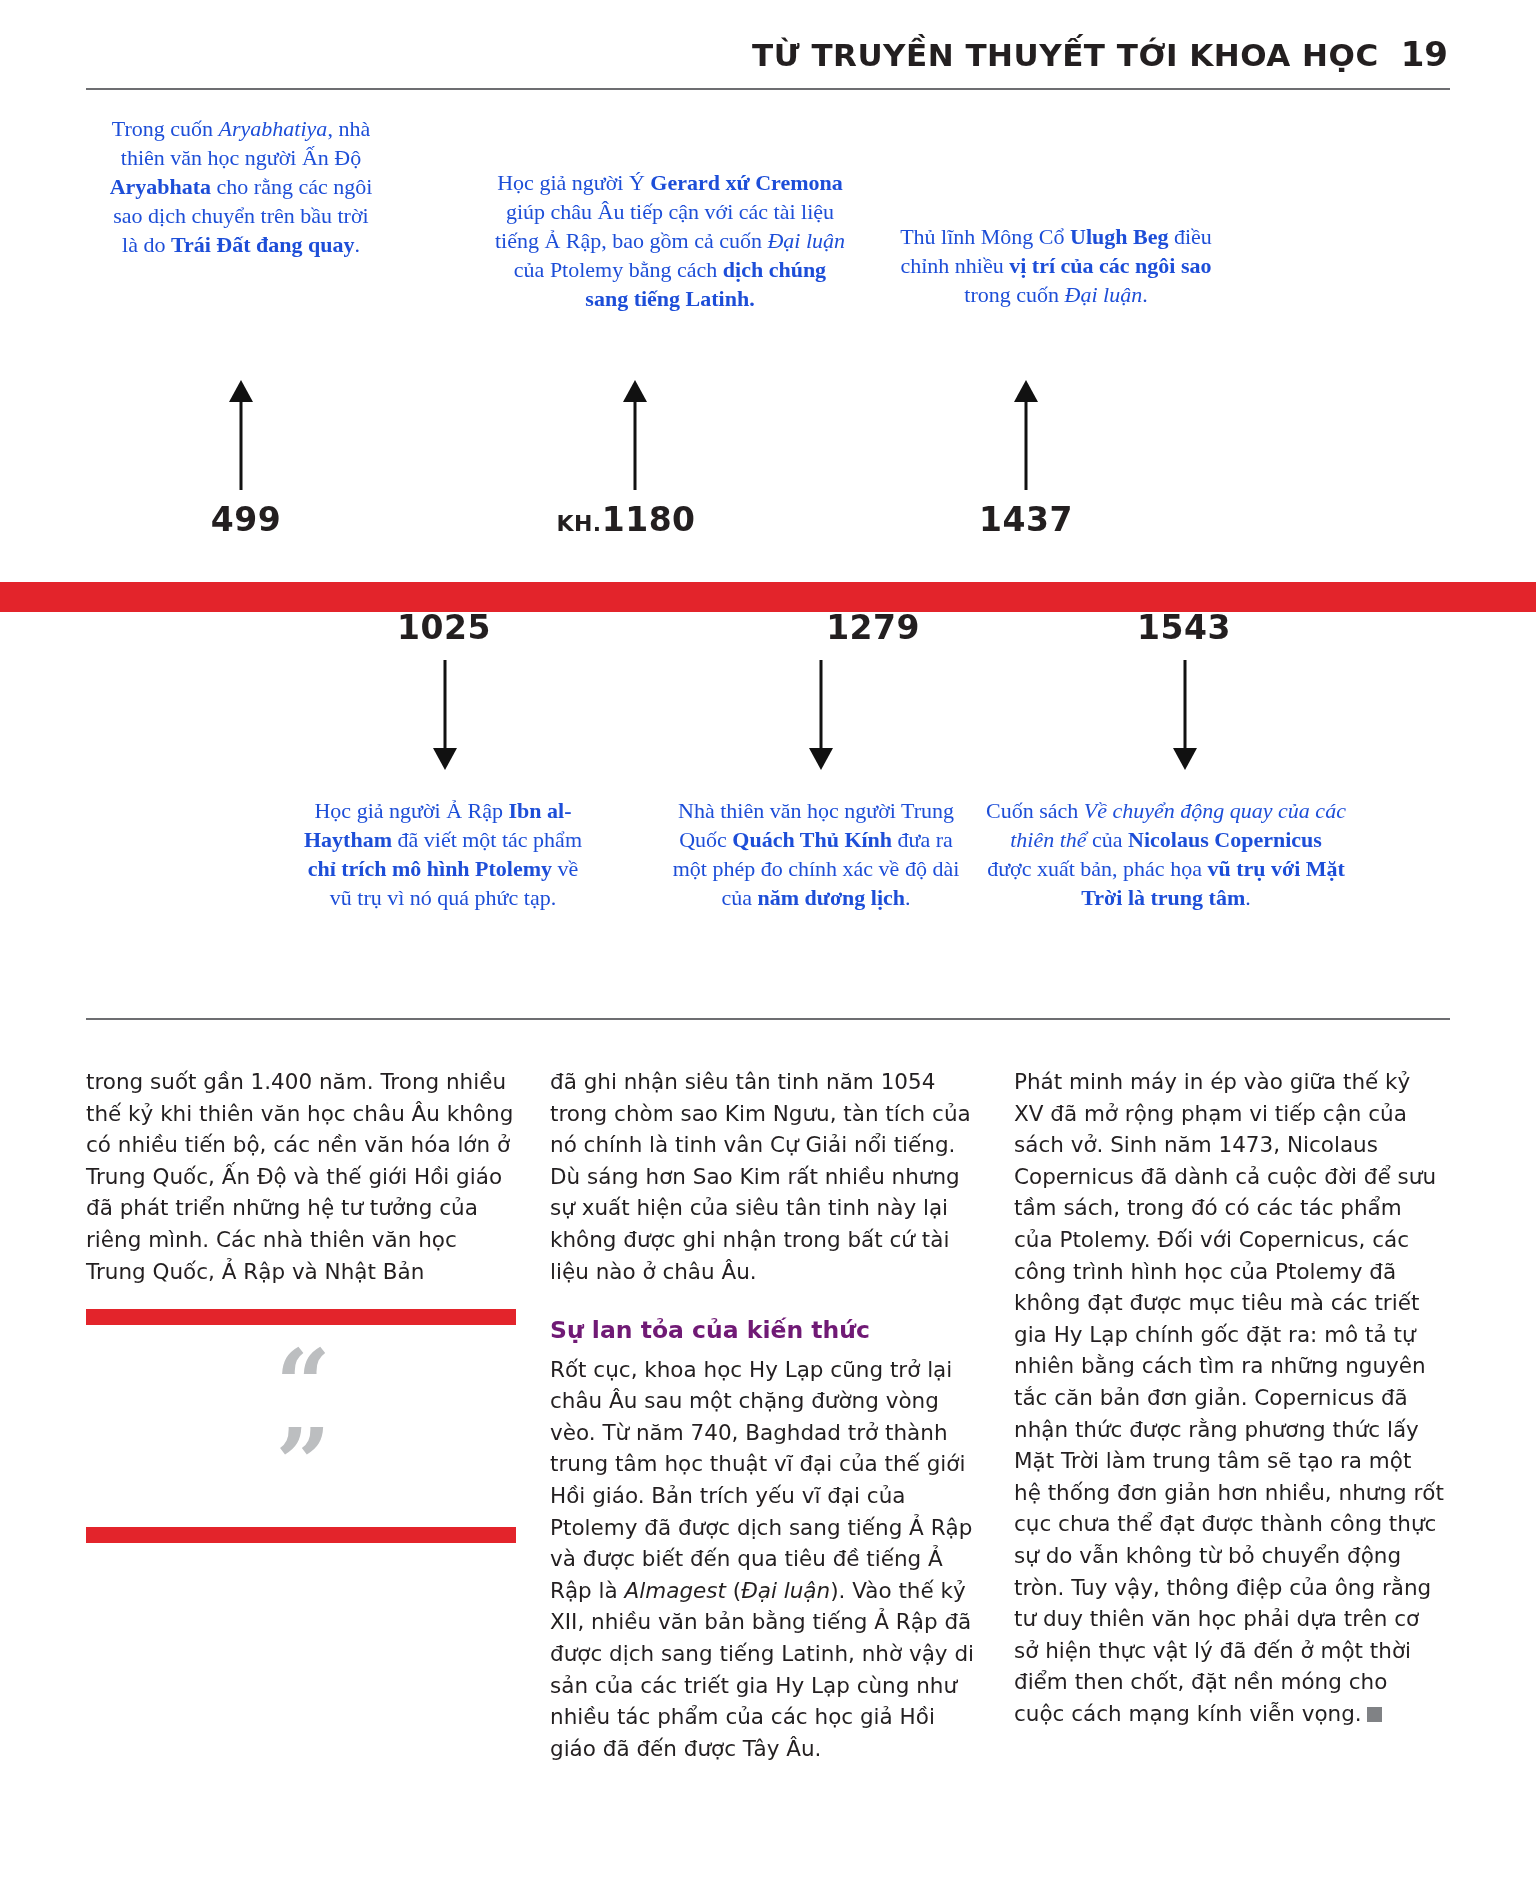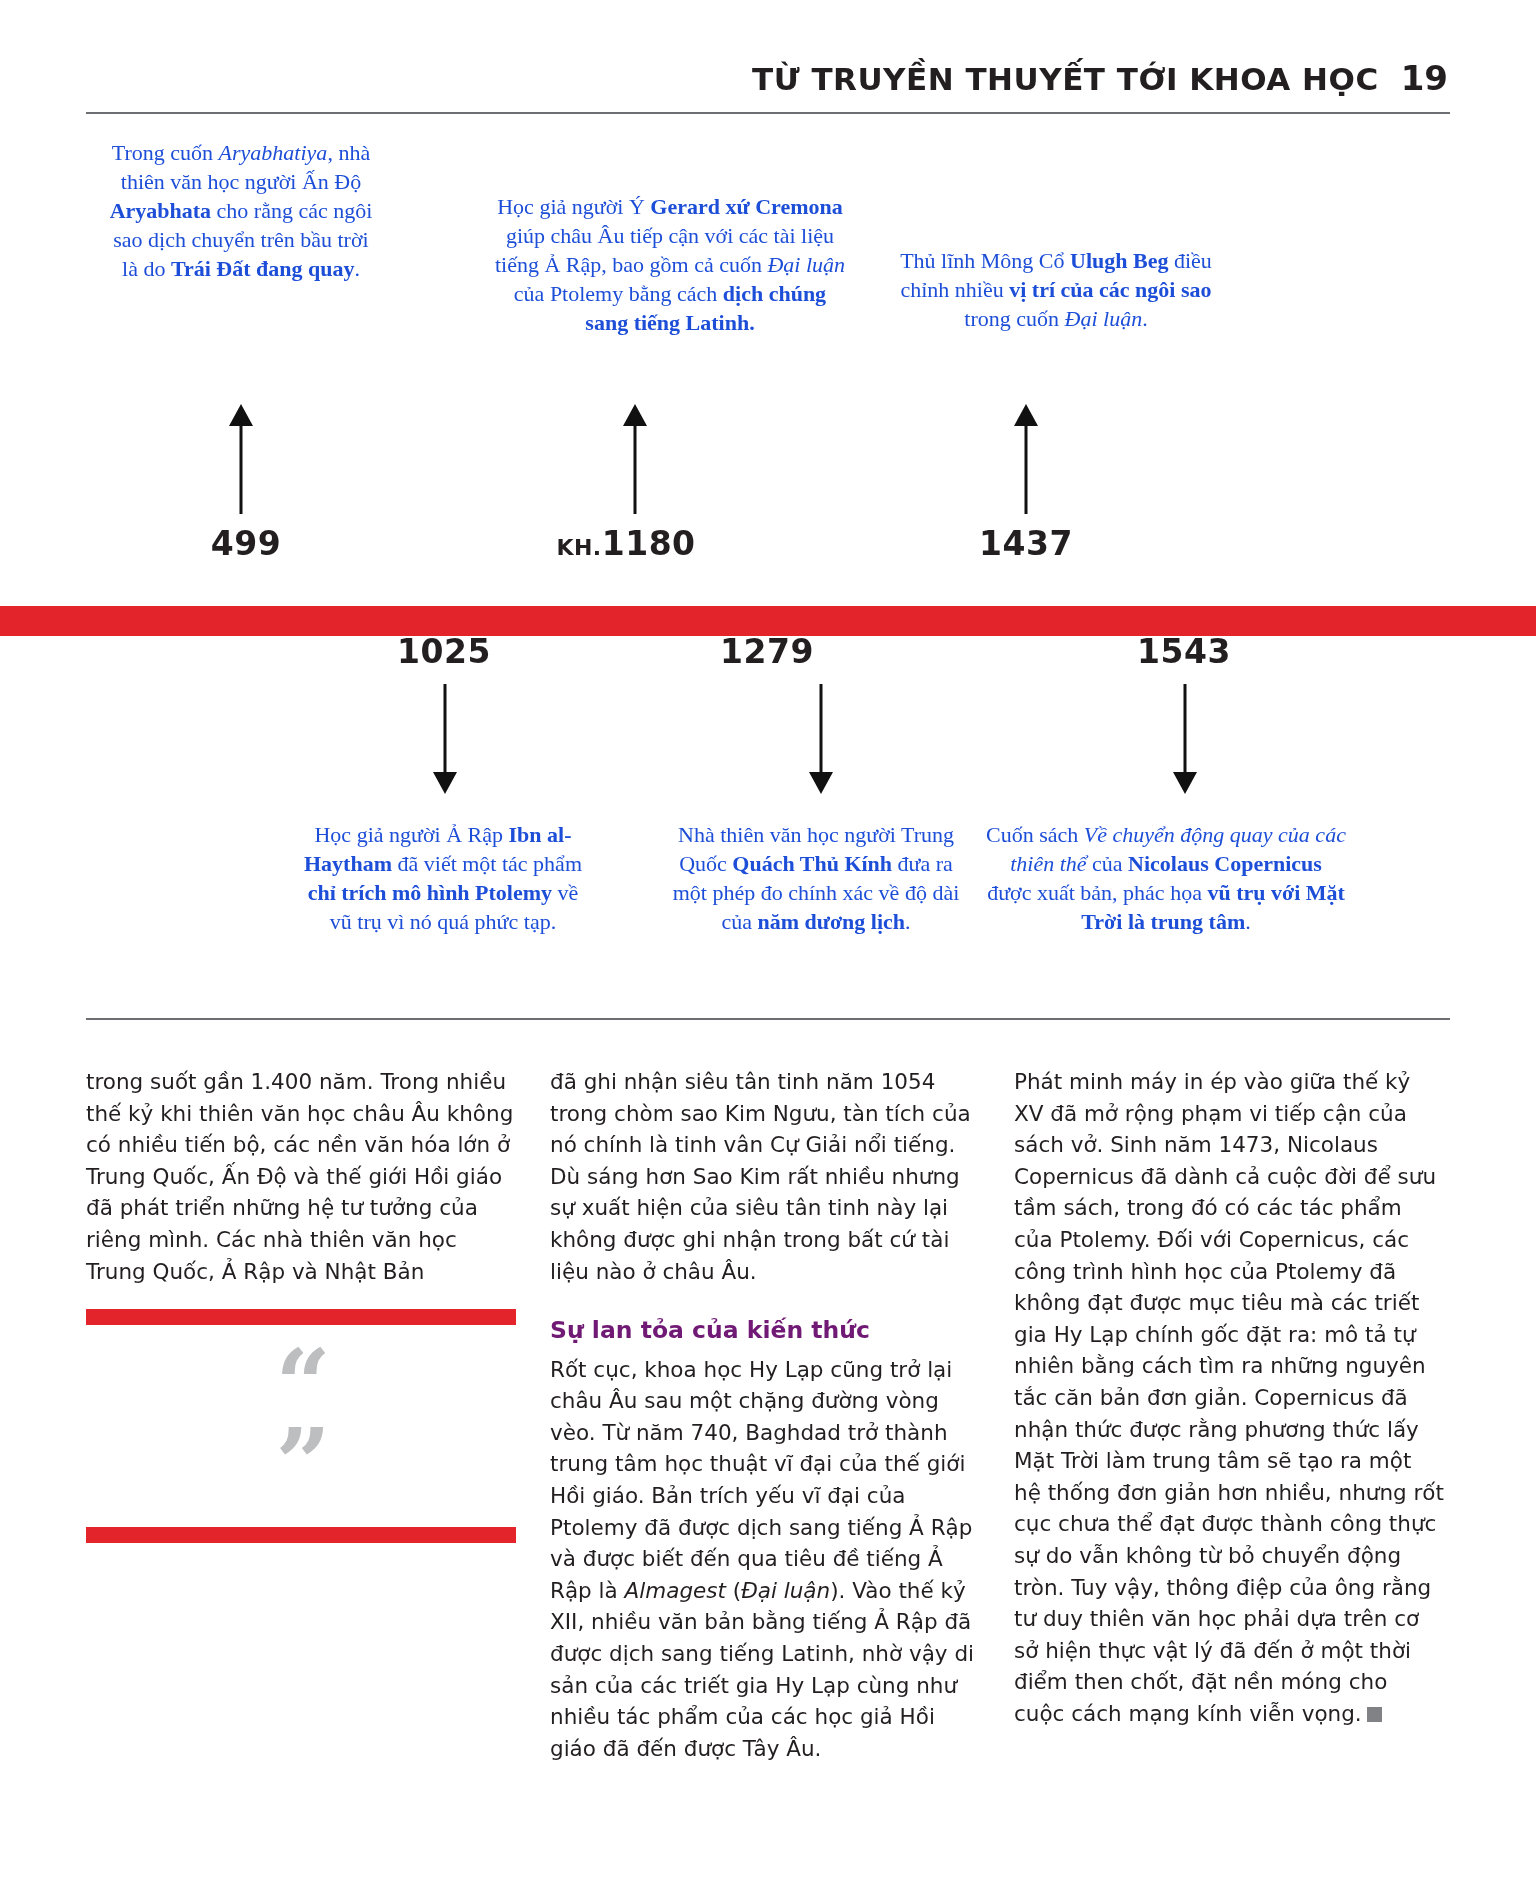--- a/index.html
+++ b/index.html
@@ -22,21 +22,21 @@
     box-sizing: border-box;
     padding: 0 86px;
   }
 
   
   .header {
     display: flex;
     align-items: baseline;
     justify-content: flex-end;
     gap: 22px;
-    padding-top: 58px;
+    padding-top: 34px;
     padding-right: 2px;
   }
   .header-title {
     font-family: "DejaVu Sans", sans-serif;
     font-weight: bold;
     font-size: 31px;
     letter-spacing: 0.5px;
     color: #231f20;
   }
   .header-page {
@@ -241,21 +241,21 @@
       <span>1025</span>
     </div>
     <div class="arrow-down" style="left: 344px; top: 570px; height: 110px;">
       <div class="arrow-line" style="top: 0; height: 90px;"></div>
       <div class="arrow-head-down"></div>
     </div>
     <div class="tl-bottom-entry" style="left: 212px; top: 706px; width: 290px;">
       <div class="tl-text">Học giả người Ả Rập <b>Ibn al-Haytham</b> đã viết một tác phẩm <b>chỉ trích mô hình Ptolemy</b> về vũ trụ vì nó quá phức tạp.</div>
     </div>
 
-    <div class="tl-year" style="position:absolute; left: 634px; top: 518px; width: 200px; text-align:left;">
+    <div class="tl-year" style="position:absolute; left: 634px; top: 518px; width: 200px; text-align:right;">
       <span>1279</span>
     </div>
     <div class="arrow-down" style="left: 720px; top: 570px; height: 110px;">
       <div class="arrow-line" style="top: 0; height: 90px;"></div>
       <div class="arrow-head-down"></div>
     </div>
     <div class="tl-bottom-entry" style="left: 580px; top: 706px; width: 300px;">
       <div class="tl-text">Nhà thiên văn học người Trung Quốc <b>Quách Thủ Kính</b> đưa ra một phép đo chính xác về độ dài của <b>năm dương lịch</b>.</div>
     </div>
 

